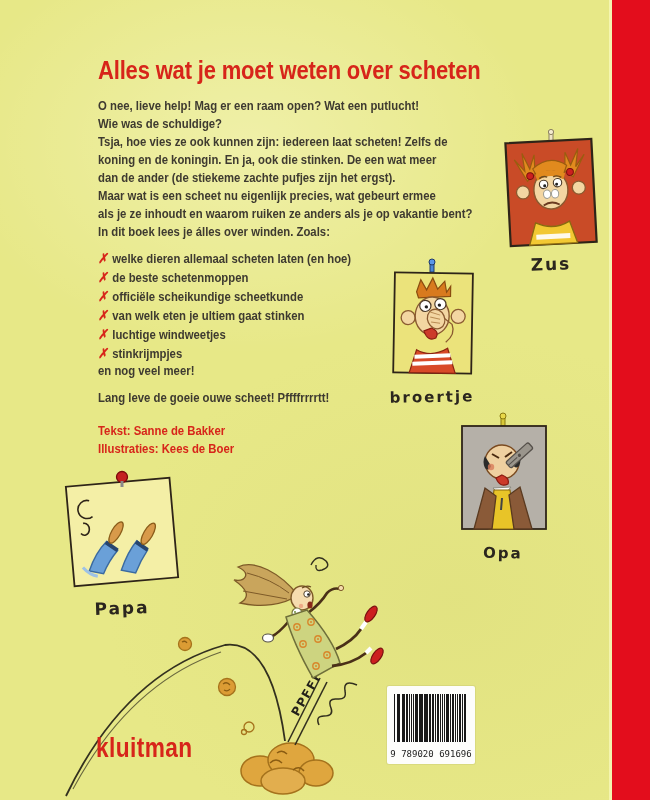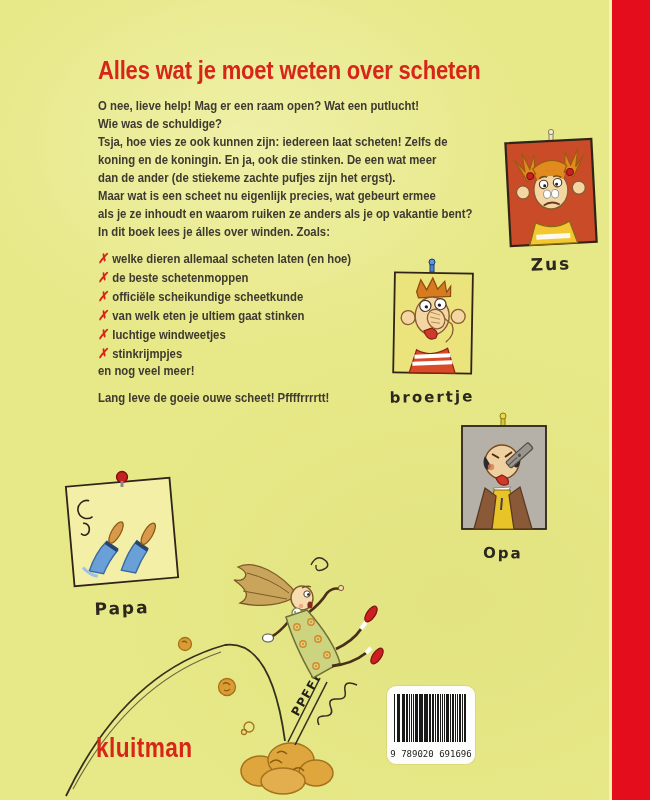--- a/index.html
+++ b/index.html
@@ -36,21 +36,21 @@
   #broertje{left:386px;top:256px;width:92px;}
   #broertje .plabel{font-size:15px;transform:rotate(-1deg);}
   #opa{left:452px;top:410px;width:102px;}
   #opa .plabel{font-size:15px;transform:rotate(1deg);}
   #papa{left:56px;top:464px;width:132px;}
   #papa .plabel{font-size:17px;transform:rotate(-2deg);margin-top:-4px;}
 
   
   #logo{position:absolute;left:96px;top:733px;font-size:27px;font-weight:bold;color:var(--red,#d7251a);
     letter-spacing:0.5px;transform:scaleX(0.84);transform-origin:left top;}
-  #barcode{position:absolute;left:387px;top:686px;width:88px;height:78px;background:#fdfdfb;border-radius:9px;
+  #barcode{position:absolute;left:387px;top:686px;width:88px;height:78px;background:#fdfdfb;border-radius:2px;
     box-shadow:0 0 0 1px rgba(0,0,0,.05);}
   #bars{position:absolute;left:7px;right:7px;top:8px;height:48px;display:flex;align-items:stretch;}
   #bars .bar{background:#191919;height:100%;}
   #bars .gap{height:100%;}
   #barcode-number{position:absolute;left:0;right:0;bottom:5px;text-align:center;
     font-family:"DejaVu Sans Mono",monospace;font-size:9px;color:#222;letter-spacing:0px;}
 
   #fart-scene{position:absolute;left:55px;top:545px;width:335px;height:255px;}
   svg{display:block;}
 </style>
@@ -81,20 +81,24 @@
       <div class="introline tline">dan de ander (de stiekeme zachte pufjes zijn het ergst).</div>
       <div class="introline tline">Maar wat is een scheet nu eigenlijk precies, wat gebeurt ermee</div>
       <div class="introline tline">als je ze inhoudt en waarom ruiken ze anders als je op vakantie bent?</div>
       <div class="introline tline">In dit boek lees je álles over winden. Zoals:</div>
     </div>
 
   <div id="check-outro" class="tline">en nog veel meer!</div>
 
   <div id="tagline" class="tline">Lang leve de goeie ouwe scheet! Pffffrrrrtt!</div>
 
+  <div id="credits">
+    <div class="tline">Tekst: Sanne de Bakker</div>
+    <div class="tline">Illustraties: Kees de Boer</div>
+  </div>
 
   <div class="portrait" id="zus">
     <svg width="106" height="126" viewBox="0 0 106 126">
       <g>
         <rect x="51" y="3" width="4" height="10" fill="#efe6c4" stroke="#8a8060" stroke-width="1"></rect>
         <circle cx="53" cy="4" r="2.6" fill="#f4ecd0" stroke="#8a8060" stroke-width="1"></circle>
       </g>
       <g transform="rotate(-3 53 64)">
         <rect x="10" y="13" width="86" height="103" fill="#c94b27" stroke="#2e2418" stroke-width="2.2"></rect>
 

